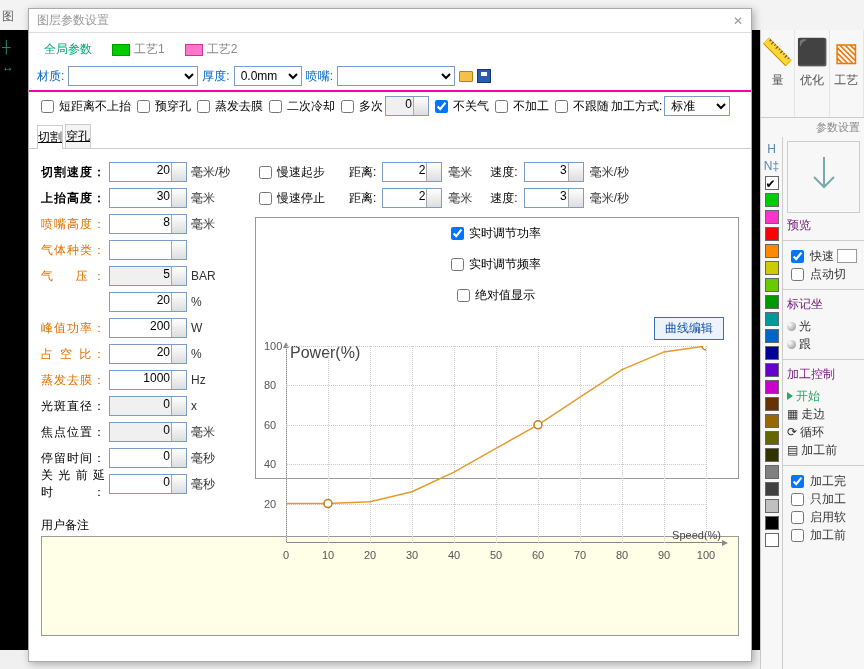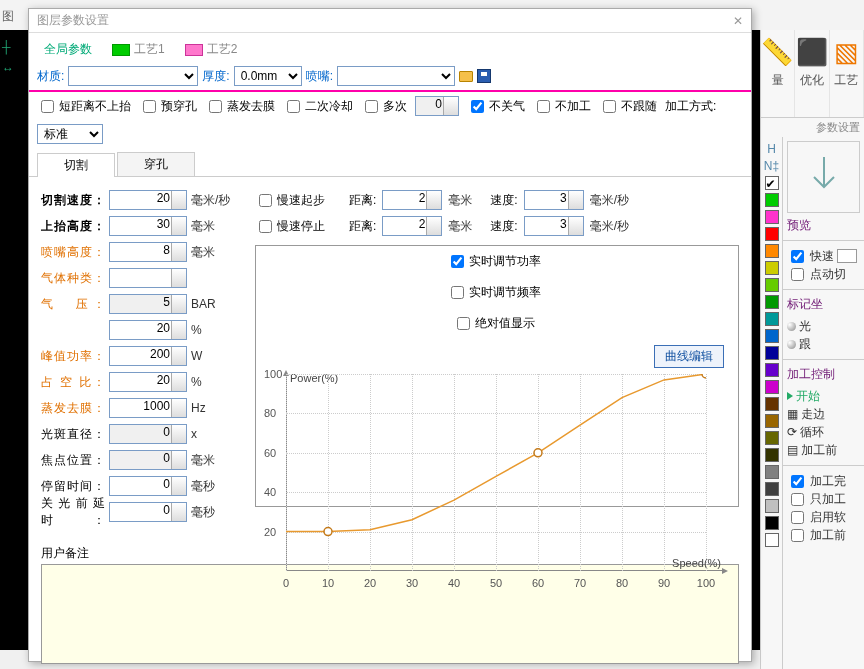--- a/index.html
+++ b/index.html
@@ -9,24 +9,24 @@
   .dialog{position:absolute;left:28px;top:8px;width:724px;height:654px;background:#fff;border:1px solid #aaa;box-shadow:2px 2px 8px rgba(0,0,0,.3);}
   .title-bar{height:24px;background:#fff;padding:4px 8px;border-bottom:1px solid #ddd;display:flex;align-items:center;}
   .title-bar .title{color:#999;}
   .title-bar .close{margin-left:auto;color:#999;cursor:pointer;}
   .tabs-top{padding:4px 6px 0 6px;display:flex;gap:2px;align-items:center;}
   .tab-top{padding:3px 8px;border:1px solid transparent;color:#888;display:flex;align-items:center;gap:4px;}
   .sw{width:18px;height:12px;display:inline-block;}
   .row1{display:flex;align-items:center;gap:4px;padding:4px 8px;border-bottom:2px solid #f0a;}
   .lbl-t{color:#0066cc;}
   select,input[type=text]{border:1px solid #7a9cc6;height:20px;padding:0 2px;background:#fff;}
-  .row2{display:flex;align-items:center;gap:8px;padding:4px 8px;flex-wrap:wrap;}
+  .row2{display:flex;align-items:center;gap:2px;padding:4px 8px;flex-wrap:wrap;}
   input[type=checkbox]{vertical-align:middle;}
   .sub-tabs{display:flex;gap:0;padding:4px 8px 0 8px;border-bottom:1px solid #ccc;}
-  .sub-tab{padding:3px 26px;border:1px solid #ccc;border-bottom:none;background:#f4f4f4;margin-right:2px;}
+  .sub-tab{padding:3px 0;border:1px solid #ccc;border-bottom:none;background:#f4f4f4;margin-right:2px;text-decoration:underline;}
   .sub-tab.active{background:#fff;position:relative;top:1px;}
   .body-area{padding:10px 12px;display:flex;gap:14px;}
   .left-col{width:200px;}
   .param-row{display:flex;align-items:center;height:26px;gap:4px;}
   .p-lbl{width:64px;text-align:justify;text-align-last:justify;}
   .p-lbl.black{color:#000;font-weight:bold;}
   .p-lbl.orange{color:#e07000;}
   .spin{width:78px;height:20px;border:1px solid #7a9cc6;text-align:right;padding-right:16px;position:relative;background:#fff;}
   .spin.dis{background:#f0f0f0;}
   .spin::after{content:"";position:absolute;right:0;top:0;width:14px;height:100%;border-left:1px solid #aaa;background:linear-gradient(#fff,#ddd);}
@@ -37,21 +37,21 @@
   .chart-box{border:1px solid #999;height:262px;padding:4px 10px 4px 4px;margin-top:6px;position:relative;}
   .chart-head{display:flex;align-items:center;gap:12px;padding:2px 4px 6px 4px;flex-direction:column;}
   .btn-curve{margin-left:auto;border:1px solid #3b6fb6;padding:2px 10px;color:#1050a0;background:#eef3fb;}
   .chart{position:relative;height:215px;margin-left:26px;margin-right:4px;}
   .y-ax{position:absolute;left:0;top:0;bottom:18px;width:1px;background:#888;}
   .x-ax{position:absolute;left:0;right:0;bottom:18px;height:1px;background:#888;}
   .arrow-up{position:absolute;left:-3px;top:-4px;width:0;height:0;border-left:3px solid transparent;border-right:3px solid transparent;border-bottom:6px solid #888;}
   .arrow-rt{position:absolute;right:-4px;bottom:15px;width:0;height:0;border-top:3px solid transparent;border-bottom:3px solid transparent;border-left:6px solid #888;}
   .ylab{position:absolute;left:-22px;font-size:11px;color:#555;transform:translateY(-50%);}
   .xlab{position:absolute;bottom:0;font-size:11px;color:#555;transform:translateX(-50%);}
-  .axis-title-y{position:absolute;left:4px;top:-2px;font-size:11px;color:#444;}
+  .axis-title-y{position:absolute;left:4px;top:-2px;font-size:16px;color:#444;}
   .axis-title-x{position:absolute;right:3px;bottom:20px;font-size:11px;color:#444;}
   svg.curve{position:absolute;left:0;top:0;}
   .notes-lbl{padding:10px 12px 2px 12px;}
   .notes{margin:0 12px;height:100px;border:1px solid #999;background:#ffffe8;resize:none;width:calc(100% - 24px);}
   .right-strip{position:absolute;left:760px;top:30px;width:104px;height:639px;background:#f7f7f7;border-left:1px solid #ccc;}
   .ribbon{height:88px;display:flex;border-bottom:1px solid #ccc;}
   .rib-item{width:50px;text-align:center;padding:6px 0;border-right:1px solid #e5e5e5;font-size:11px;color:#555;}
   .rib-ico{width:32px;height:32px;margin:0 auto 4px auto;}
   .rp{display:flex;height:560px;}
   .color-col{width:22px;border-right:1px solid #ccc;padding-top:2px;}

